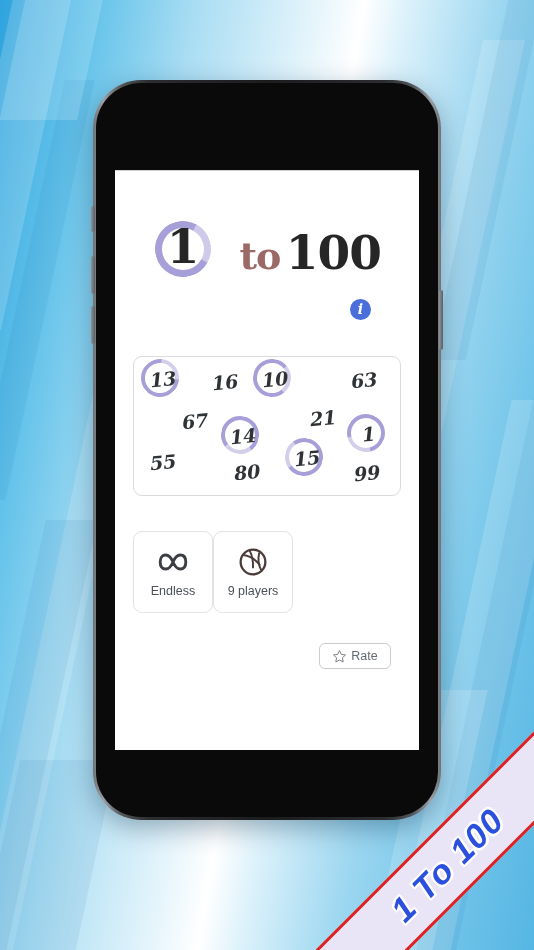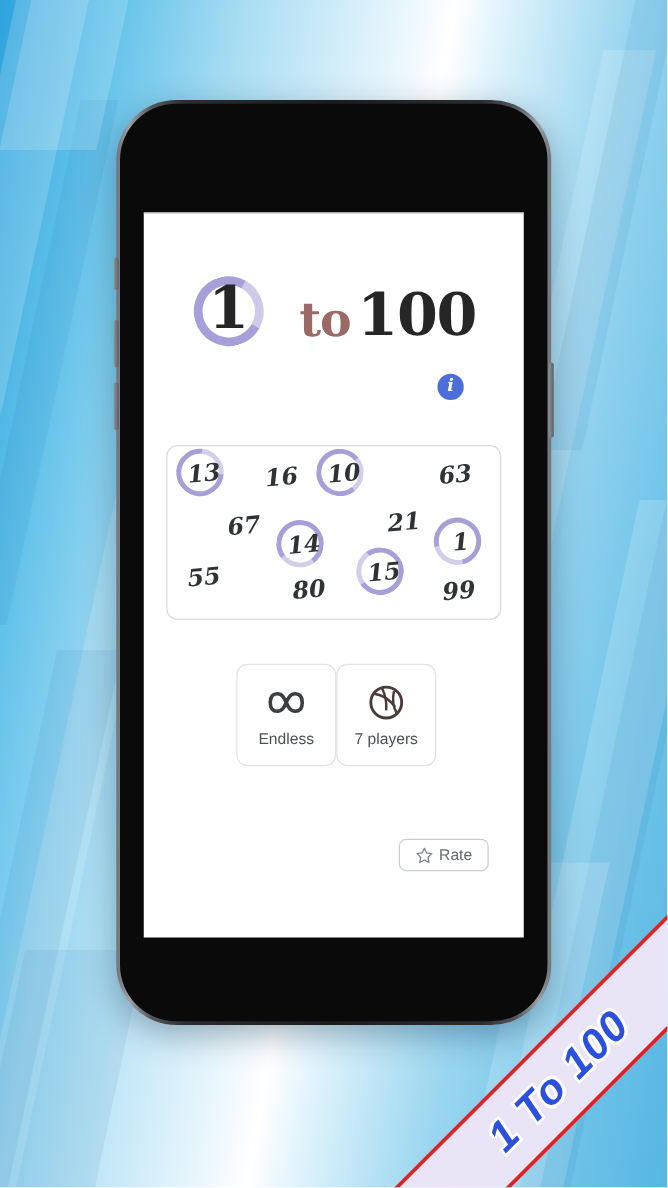--- a/index.html
+++ b/index.html
@@ -192,21 +192,21 @@
     transform: rotate(-22deg);
     pointer-events: none;
   }
 
   
   #modes {
     position: absolute;
     left: 18px; top: 360px;
     width: 216px;
     display: flex;
-    justify-content: flex-end;
+    justify-content: flex-start;
   }
   .mode-btn {
     width: 80px; height: 82px;
     border: 1px solid #e0e3e6;
     border-radius: 9px;
     background: #fff;
     display: flex;
     flex-direction: column;
     align-items: center;
     justify-content: center;
@@ -216,21 +216,21 @@
   .mode-label {
     font-family: "Liberation Sans", sans-serif;
     font-size: 12.5px;
     color: #4b5157;
   }
   .mode-icon { width: 32px; height: 30px; display:block; }
 
   
   #rate-btn {
     position: absolute;
-    left: 204px; top: 500px;
+    left: 204px; top: 472px;
     width: 72px; height: 26px;
     border: 1px solid #c9ced2;
     border-radius: 6px;
     background: #fff;
     display: flex;
     align-items: center;
     justify-content: center;
     gap: 4px;
     cursor: pointer;
   }
@@ -345,21 +345,21 @@
       </div>
 
 
       <div class="mode-btn">
         <svg class="mode-icon" viewBox="0 0 34 34">
           <circle cx="17" cy="17" r="14" fill="none" stroke="#4a3b38" stroke-width="2.6"></circle>
           <path d="M6 9c7 1 14 5 19 12" fill="none" stroke="#4a3b38" stroke-width="2.2"></path>
           <path d="M13 3.6c3 6 4.5 13 4 20.5" fill="none" stroke="#4a3b38" stroke-width="2.2"></path>
           <path d="M24 6.5c-1.5 7-1 14 2.5 20" fill="none" stroke="#4a3b38" stroke-width="2.2"></path>
         </svg>
-        <span class="mode-label">7 players</span>
+        <span class="mode-label">9 players</span>
       </div>
     </div>
 
     <div id="rate-btn">
       <svg width="15" height="15" viewBox="0 0 24 24">
         <path d="M12 2.6l2.9 6 6.6.9-4.8 4.6 1.2 6.6L12 17.6 6.1 20.7l1.2-6.6-4.8-4.6 6.6-.9z" fill="none" stroke="#7b8187" stroke-width="1.6" stroke-linejoin="round"></path>
       </svg>
       <span id="rate-label">Rate</span>
     </div>
 

